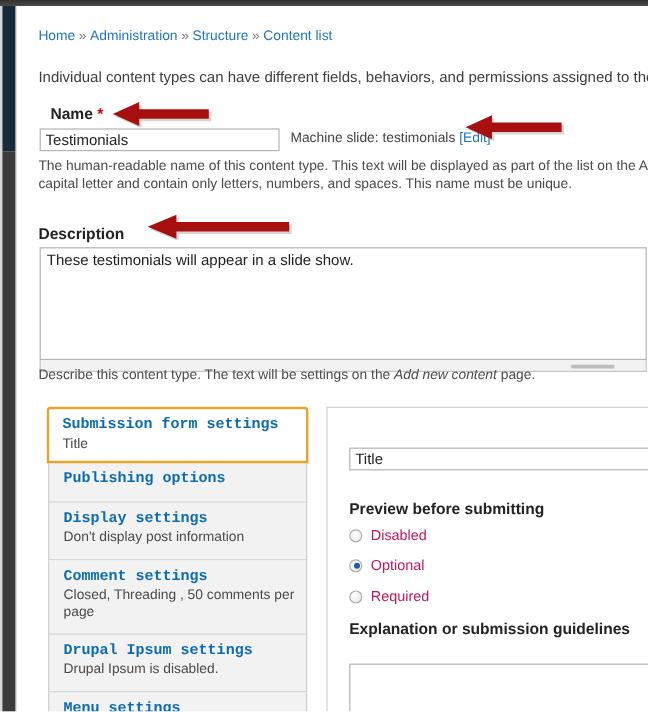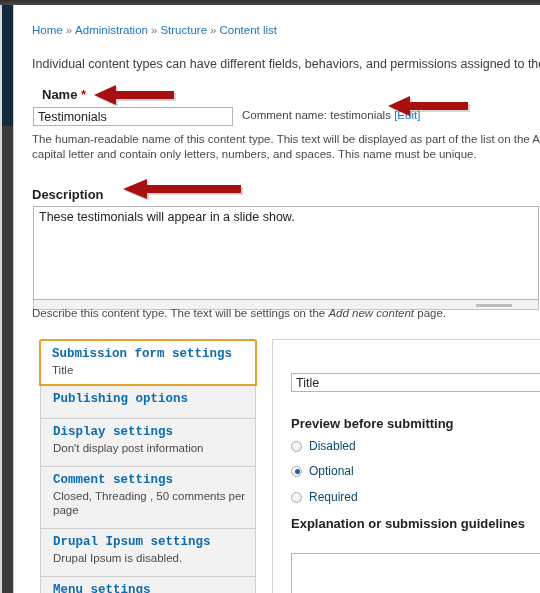--- a/index.html
+++ b/index.html
@@ -161,21 +161,21 @@
     width:11px; height:11px; border-radius:50%;
     border:1px solid #adadad;
     background: radial-gradient(circle at 40% 35%, #ffffff 0%, #ececec 70%, #dcdcdc 100%);
     flex:none; position:relative;
   }
   .radio.checked::after {
     content:""; position:absolute; left:2.5px; top:2.5px;
     width:5px; height:5px; border-radius:50%;
     background:#1a5f9e;
   }
-  .radio-label { font-size:12px; color:#0c4a6e; }
+  .radio-label { font-size:12px; color:#be185d; }
 
   #explain-label { position:absolute; left:277px; top:511px; }
   #explain-area {
     position:absolute; left:277px; top:548px; width:262px; height:52px;
     border:1px solid #b4b4b4; background:#fff; outline:none; resize:none;
     font-family:"Liberation Sans", sans-serif; font-size:12.5px; padding:3px 5px;
   }
 
   
   .arrow { position:absolute; pointer-events:none; }
@@ -197,21 +197,21 @@
   </div>
 
   <div id="intro">Individual content types can have different fields, behaviors, and permissions assigned to them.</div>
 
   <div id="name-label" class="field-label">
     <span>Name</span>
     <span class="req">*</span>
   </div>
   <input id="name-input" type="text" value="Testimonials" style="">
   <div id="machine-name">
-    <span>Comment name: </span><span>testimonials</span>
+    <span>Machine slide: </span><span>testimonials</span>
     <a href="#" class="edit-link">[Edit]</a>
   </div>
   <div id="name-help">
     <span class="nowrap-line">The human-readable name of this content type. This text will be displayed as part of the list on the A</span>
     <span class="nowrap-line">capital letter and contain only letters, numbers, and spaces. This name must be unique.</span>
   </div>
 
   <div id="desc-label" class="field-label">Description</div>
   <textarea id="desc-area" style="">These testimonials will appear in a slide show.</textarea>
   <div id="desc-resizer">

